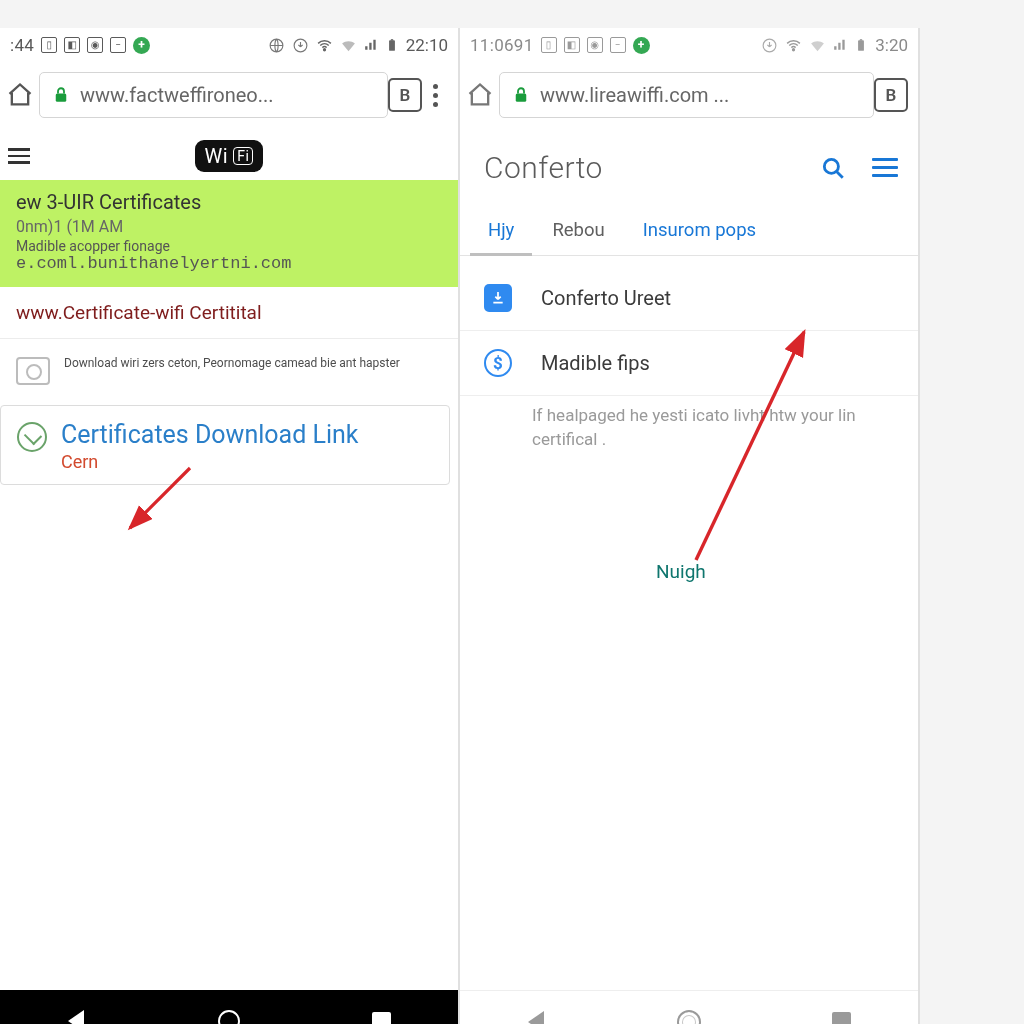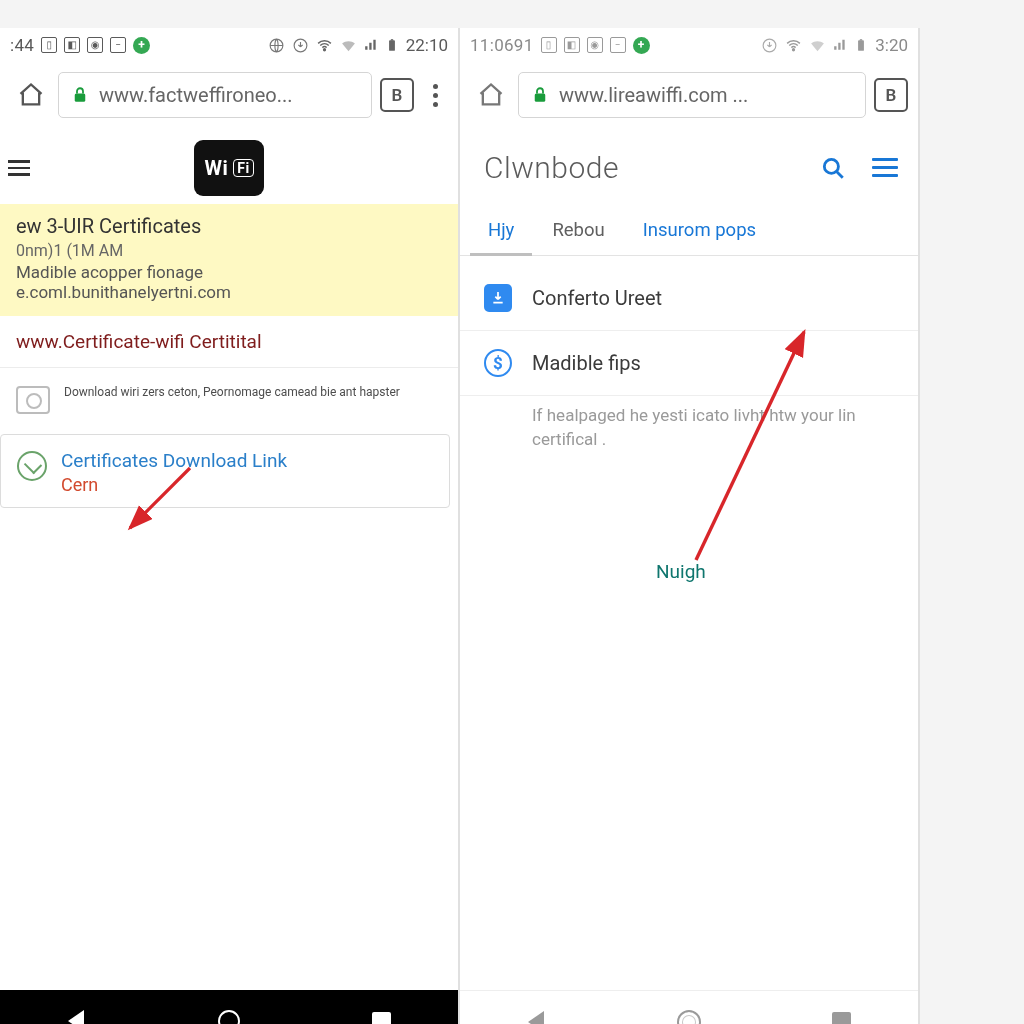--- a/index.html
+++ b/index.html
@@ -14,68 +14,68 @@
   .status-left, .status-right { display:flex; align-items:center; gap:7px; }
   .status-left .stime { font-size:17px; letter-spacing:.3px; }
   .sb-ico { width:17px; height:17px; display:inline-flex; align-items:center; justify-content:center; }
   .sb-ico svg { width:100%; height:100%; }
   .sb-ico.small { width:14px; height:14px; }
   .sq { width:16px; height:16px; border:1.6px solid #5a5a5a; border-radius:2px; display:inline-flex; align-items:center; justify-content:center; font-size:10px; line-height:1; }
   .sq.light{ border-color:#9a9a9a; color:#9a9a9a; }
   .dot-plus { width:17px;height:17px;border-radius:50%;background:#34a853;color:#fff;display:inline-flex;align-items:center;justify-content:center;font-size:12px;font-weight:bold; }
 
   
-  .urlbar { display:flex; align-items:center; gap:8px; padding:10px 10px 12px 12px; background:#fff; }
+  .urlbar { display:flex; align-items:center; gap:0; padding:10px 10px 12px 1px; background:#fff; }
   .home-ico { width:38px; height:38px; display:flex; align-items:center; justify-content:center; color:#555; }
   .urlfield { flex:1; height:46px; border:1px solid #d5d5d5; border-radius:5px; display:flex; align-items:center; gap:10px; padding:0 12px; background:#fff; font-size:20px; color:#666; overflow:hidden; }
   .urlfield .txt { white-space:nowrap; overflow:hidden; text-overflow:ellipsis; }
   .lock { color:#1a9c3c; }
   .tabcount { width:34px;height:34px;border:2.2px solid #555;border-radius:5px;display:flex;align-items:center;justify-content:center;font-weight:600;color:#555;font-size:17px; }
   .menu-dots { width:26px; display:flex; flex-direction:column; gap:4px; align-items:center; }
   .menu-dots span { width:5px;height:5px;border-radius:50%;background:#555; }
 
   
   .p1-content { flex:1; display:flex; flex-direction:column; background:#fff; overflow:hidden; }
   .p1-top { background:#fff; padding:10px 0 8px; display:flex; align-items:center; }
   .hamb { width:42px; display:flex; flex-direction:column; gap:4px; padding-left:8px; }
   .hamb span { height:2.5px; width:22px; background:#333; }
-  .wifi-badge { margin:0 auto; background:#111; color:#fff; border-radius:9px; padding:16px 10px; font-weight:700; font-size:20px; letter-spacing:.5px; display:inline-flex; align-items:center; gap:3px;}
+  .wifi-badge { margin:0 auto; background:#111; color:#fff; border-radius:9px; padding:4px 10px; font-weight:400; font-size:20px; letter-spacing:.5px; display:inline-flex; align-items:center; gap:3px;}
   .wifi-badge .fi { border:1.8px solid #fff; border-radius:4px; padding:0 3px; font-size:14px; margin-left:2px;}
-  .grey-block { background:#fef9c3; padding:10px 16px 14px; }
+  .grey-block { background:#bef264; padding:10px 16px 14px; }
   .grey-block .title { font-size:20px; color:#333; margin-bottom:3px; }
   .grey-block .meta1 { font-size:16px; color:#666; }
-  .grey-block .meta2 { font-size:17px; color:#555; margin-top:2px;}
-  .grey-block .meta3 { font-size:17px; color:#555; }
+  .grey-block .meta2 { font-size:14px; color:#555; margin-top:2px;}
+  .grey-block .meta3 { font-size:17px; color:#555;font-family:Liberation Mono, monospace; }
   .cert-link-row { padding:14px 16px; font-size:19px; color:#7f1d1d; background:#fff; border-bottom:1px solid #ececec; }
   .desc-row { display:flex; gap:14px; padding:16px 16px 18px; align-items:flex-start; background:#fff; }
   .cam-ico { width:34px;height:28px;border:2px solid #bcbcbc;border-radius:4px; position:relative; flex-shrink:0; margin-top:2px;}
   .cam-ico::after{content:"";position:absolute;width:12px;height:12px;border:2px solid #bcbcbc;border-radius:50%;left:8px;top:5px;}
   .desc-row p { font-size:12px; color:#4d4d4d; line-height:1.35; }
   .card { margin:2px 8px 0 0; border:1px solid #dcdcdc; border-radius:4px; background:#fff; padding:14px 16px 12px; display:flex; align-items:flex-start; gap:14px; position:relative; }
   .card-ico { width:30px;height:30px;border:2px solid #6aa36a;border-radius:50%; position:relative; flex-shrink:0; margin-top:2px;}
   .card-ico::after{content:"";position:absolute;left:8px;top:5px;width:10px;height:12px;border-left:2px solid #6aa36a;border-bottom:2px solid #6aa36a;transform:rotate(-45deg);}
-  .card .cl-title { font-size:19px; color:#2a7fc9; }
+  .card .cl-title { font-size:25px; color:#2a7fc9; }
   .card .cl-sub { font-size:18px; color:#d24a2e; margin-top:2px;}
   .arrow1 { position:absolute; left:110px; top:430px; pointer-events:none; }
 
   
   .p2-content { flex:1; display:flex; flex-direction:column; background:#fff; overflow:hidden; }
   .site-header { display:flex; align-items:center; justify-content:space-between; padding:20px 20px 22px 24px; }
   .site-title { font-size:30px; color:#5b5b5b; font-weight:300; letter-spacing:.5px; }
   .hdr-icons { display:flex; align-items:center; gap:26px; }
   .search-ico { color:#1877d6; }
   .ham2 { display:flex; flex-direction:column; gap:5px; }
   .ham2 span { width:26px; height:3px; background:#1877d6; border-radius:1px; }
   .tabs { display:flex; border-bottom:1px solid #e3e3e3; padding:0 10px; gap:2px; }
   .tab { padding:12px 18px 14px; font-size:18.5px; color:#606060; position:relative; }
   .tab.active { color:#1877d6; }
   .tab.blue { color:#1877d6; }
   .tab.active::after { content:""; position:absolute; left:0; right:0; bottom:-1px; height:3px; background:#bfbfbf; }
   .list { padding:10px 0; }
-  .list-row { display:flex; align-items:center; gap:20px; padding:18px 24px; border-bottom:1px solid #eee;text-align:right; }
+  .list-row { display:flex; align-items:center; gap:29px; padding:18px 24px; border-bottom:1px solid #eee;text-align:right; }
   .list-row:last-of-type { border-bottom:none; }
   .li-ico { width:28px;height:28px; display:flex; align-items:center; justify-content:center; flex-shrink:0; }
   .dl-ico { background:#2f8af0; border-radius:5px; color:#fff; }
   .money-ico { width:28px;height:28px;border:2.2px solid #2f8af0;border-radius:50%;color:#2f8af0;display:flex;align-items:center;justify-content:center;font-size:17px;font-weight:700; }
   .li-label { font-size:20px; color:#3b3b3b; }
   .hint { padding:8px 24px 0 72px; font-size:17px; color:#9a9a9a; line-height:1.4; }
   .callout { color:#0f766e; font-size:19px; position:absolute; left:656px; top:560px; }
   .arrow2 { position:absolute; left:686px; top:320px; pointer-events:none; }
 
   
@@ -292,21 +292,21 @@
         </span>
         <span class="txt">www.lireawiffi.com ...</span>
       </div>
       <div class="tabcount">
           <span>B</span>
         </div>
     </div>
 
     <div class="p2-content">
       <div class="site-header">
-        <div class="site-title">Clwnbode</div>
+        <div class="site-title">Conferto</div>
         <div class="hdr-icons">
           <span class="search-ico">
             <svg width="26" height="26" viewBox="0 0 24 24" fill="none" stroke="#1877d6" stroke-width="2.6">
                 <circle cx="10.5" cy="10.5" r="6.5"></circle>
                 <line x1="15.5" y1="15.5" x2="21" y2="21"></line>
               </svg>
           </span>
           <div class="ham2">
               <span></span>
               <span></span>

